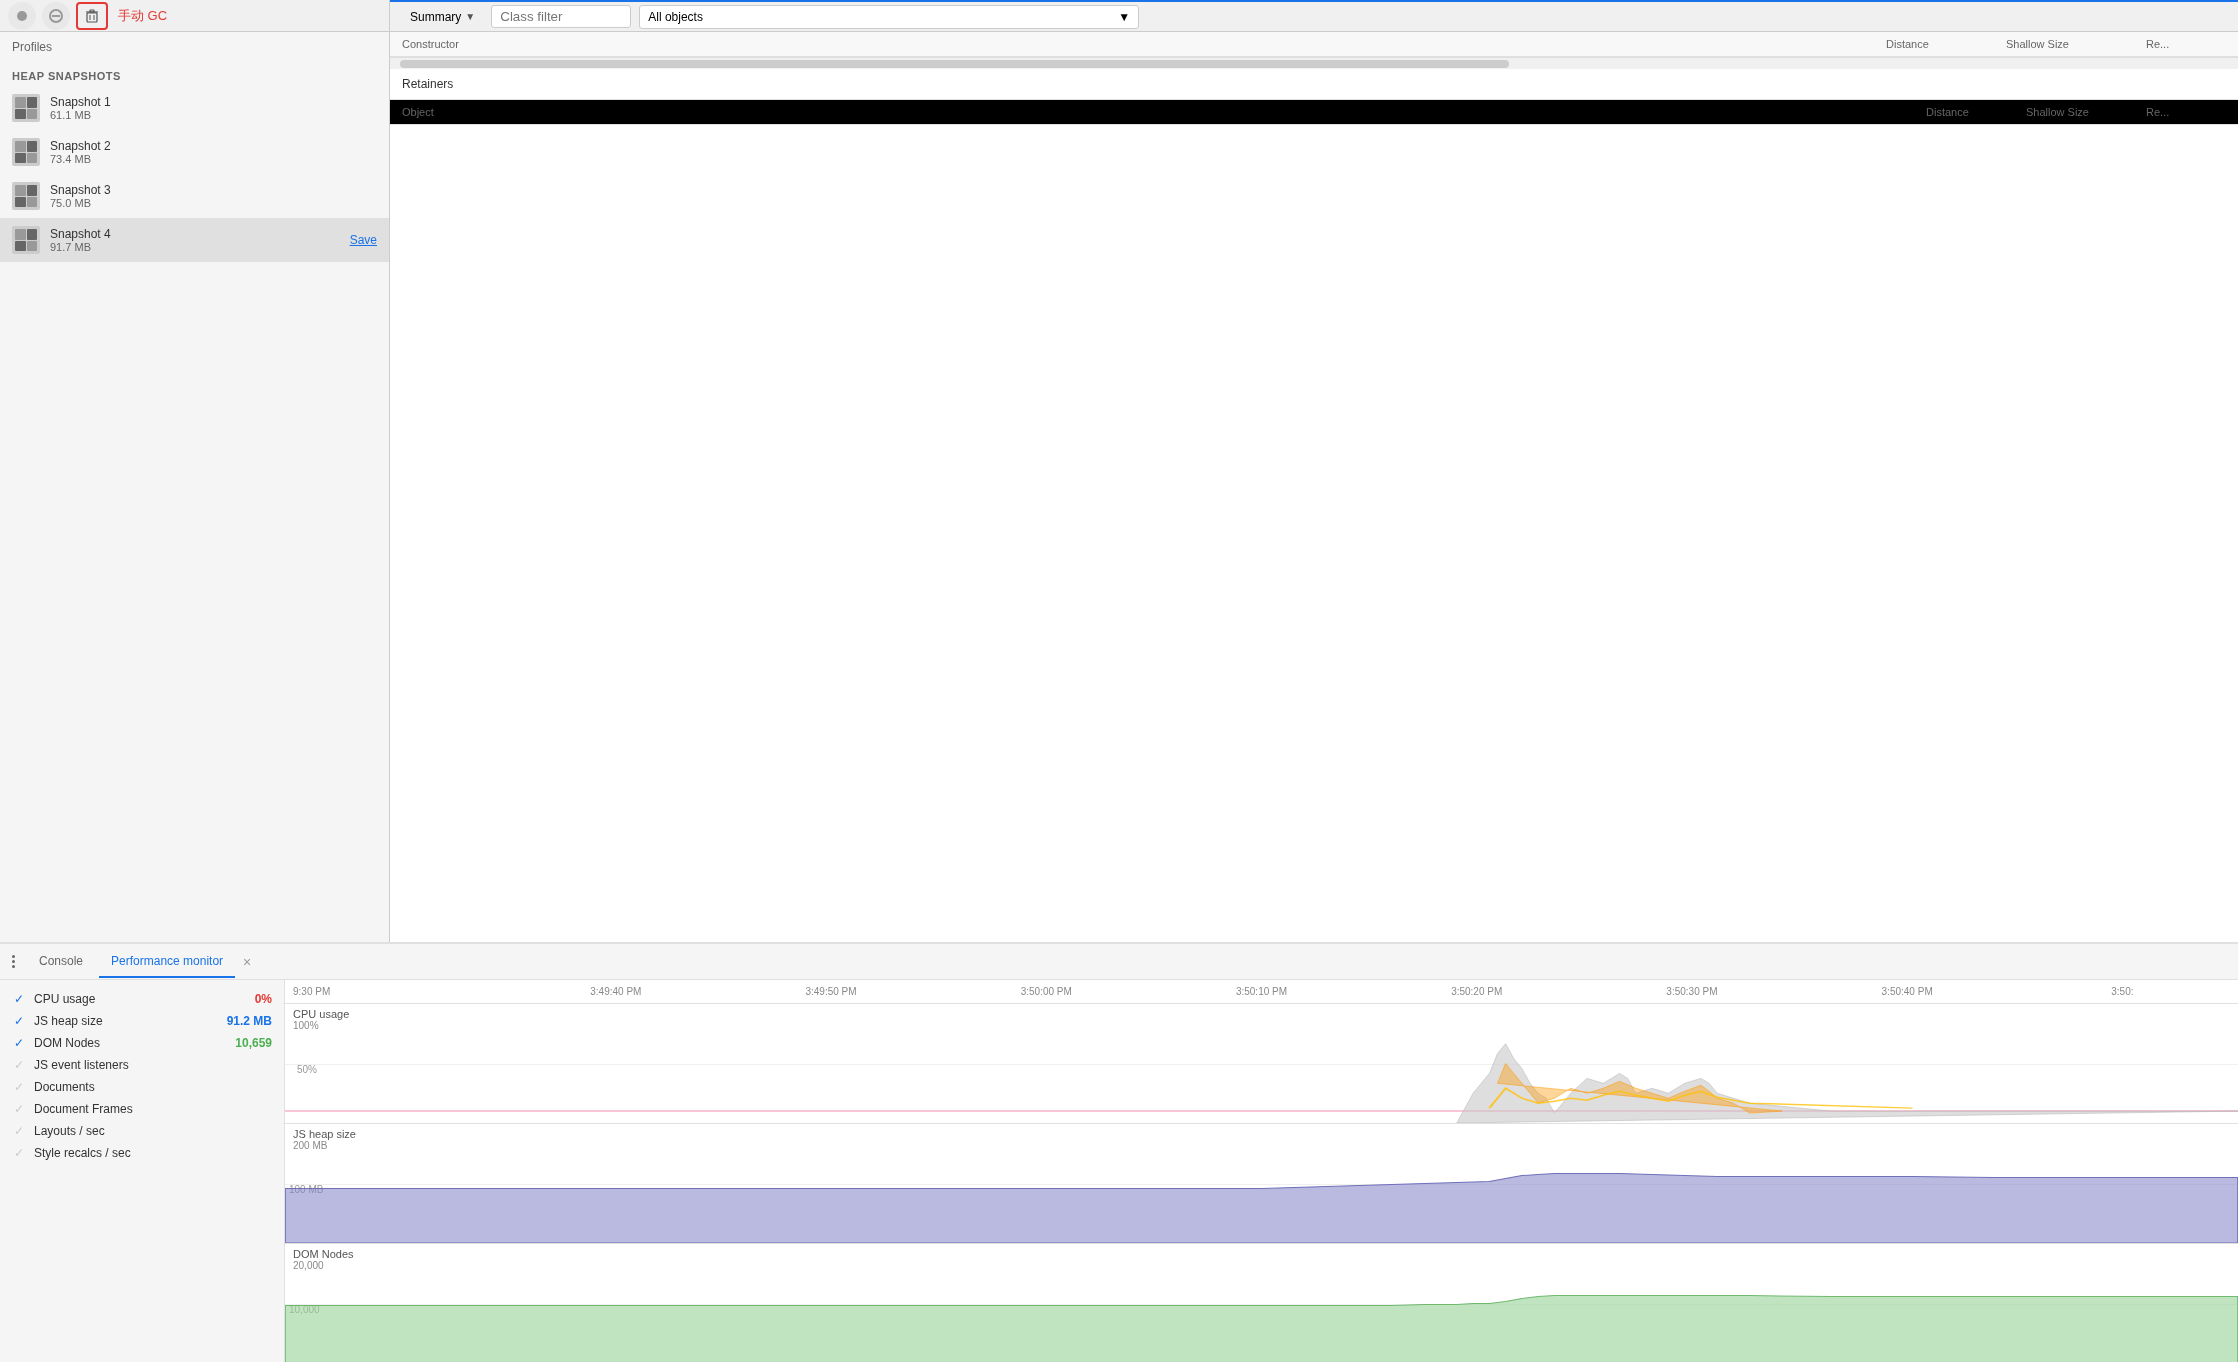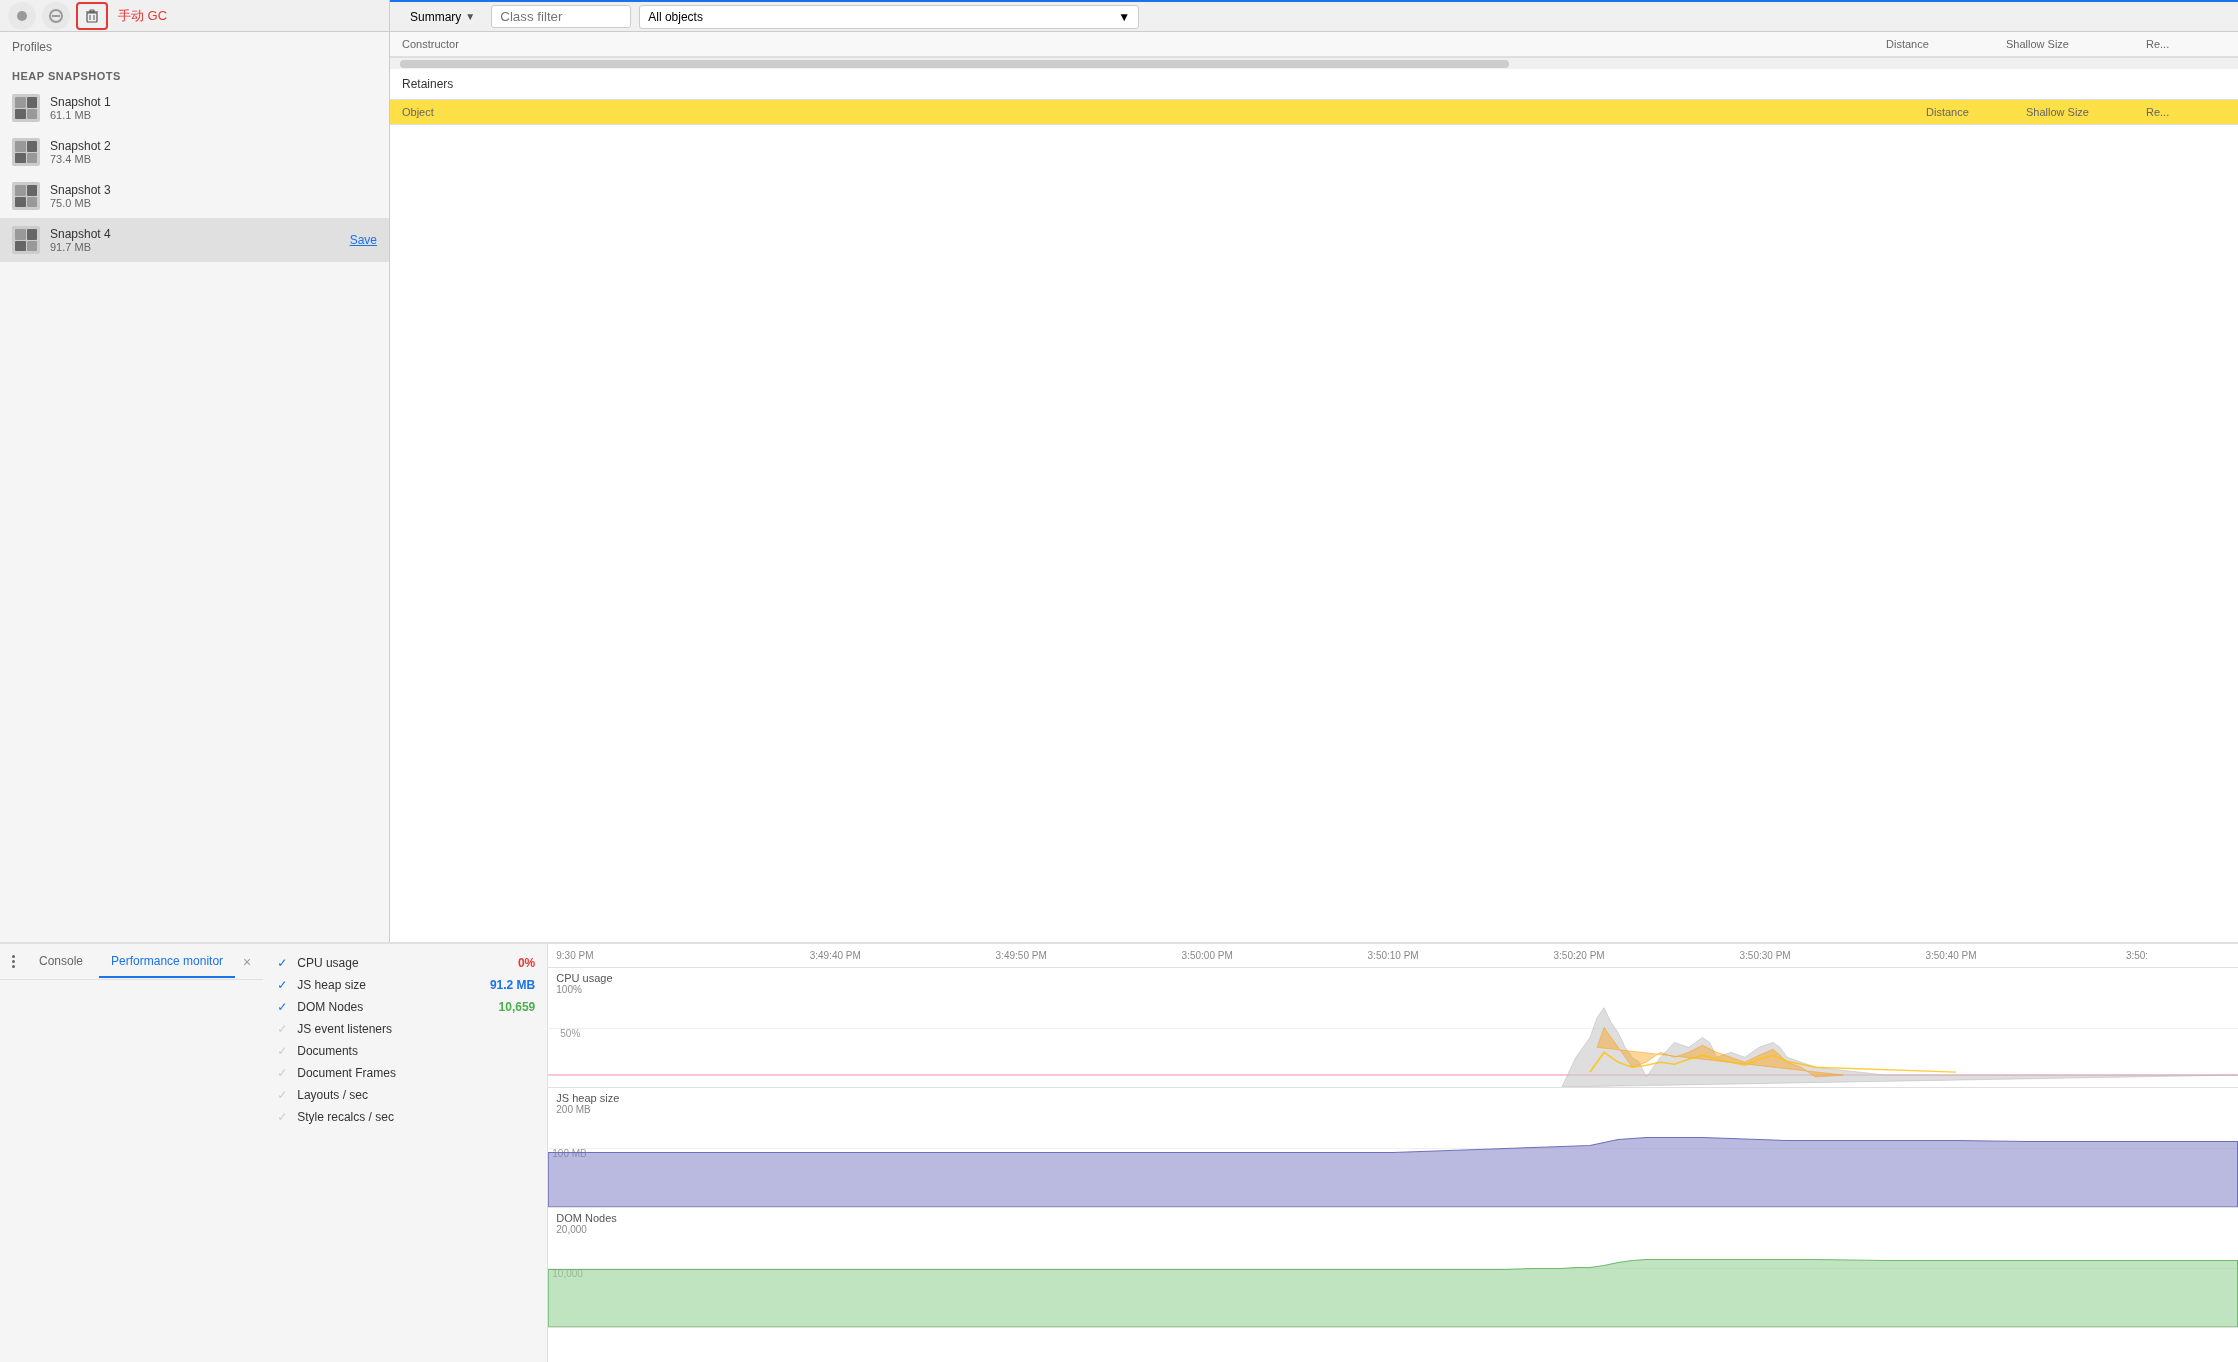--- a/index.html
+++ b/index.html
@@ -41,31 +41,31 @@
     
     .content-panel { flex: 1; display: flex; flex-direction: column; overflow: hidden; background: white; }
     .constructor-header { display: flex; border-bottom: 1px solid #e0e0e0; background: #f8f8f8; padding: 6px 12px; font-size: 11px; color: #666; gap: 20px; }
     .constructor-header .col-constructor { flex: 1; }
     .constructor-header .col-distance { width: 100px; }
     .constructor-header .col-shallow { width: 120px; }
     .constructor-header .col-retained { width: 80px; }
 
     .retainers-panel { flex: 1; display: flex; flex-direction: column; overflow: hidden; }
     .retainers-title { padding: 8px 12px; font-size: 12px; color: #333; border-bottom: 1px solid #e0e0e0; font-weight: 500; }
-    .retainers-columns { display: flex; padding: 6px 12px; border-bottom: 1px solid #e0e0e0; background: #fde047; font-size: 11px; color: #666; }
+    .retainers-columns { display: flex; padding: 6px 12px; border-bottom: 1px solid #e0e0e0; background: #000000; font-size: 11px; color: #666; }
     .retainers-columns .col-object { flex: 1; }
     .retainers-columns .col-distance { width: 100px; }
     .retainers-columns .col-shallow { width: 120px; }
     .retainers-columns .col-retained { width: 80px; }
     .retainers-content { flex: 1; background: white; }
     .scrollbar-h { height: 12px; background: #f0f0f0; border-top: 1px solid #ddd; }
     .scrollbar-thumb { height: 8px; background: #ccc; border-radius: 4px; margin: 2px 0; width: 60%; margin-left: 10px; }
 
     
-    .bottom-panel { height: 420px; flex-shrink: 0; border-top: 2px solid #e0e0e0; display: flex; background: #f5f5f5; }
+    .bottom-panel { height: 420px; flex-shrink: 0; border-top: 2px solid #e0e0e0; display: flex; flex-direction: column; background: #f5f5f5; }
     .bottom-tabs { display: flex; align-items: center; height: 36px; background: #f5f5f5; border-bottom: 1px solid #e0e0e0; padding: 0 8px; gap: 4px; }
     .tab-dots { display: flex; flex-direction: column; gap: 2px; cursor: pointer; padding: 4px; margin-right: 4px; }
     .tab-dot { width: 3px; height: 3px; background: #666; border-radius: 50%; }
     .tab-item { padding: 8px 12px; font-size: 12px; color: #666; cursor: pointer; border-bottom: 2px solid transparent; }
     .tab-item.active { color: #1a73e8; border-bottom-color: #1a73e8; }
     .tab-close { font-size: 14px; color: #999; cursor: pointer; padding: 2px 4px; }
 
     
     .perf-monitor { display: flex; flex: 1; overflow: hidden; }
     .perf-sidebar { width: 285px; flex-shrink: 0; background: #f5f5f5; padding: 8px 0; border-right: 1px solid #e0e0e0; overflow-y: auto; }

